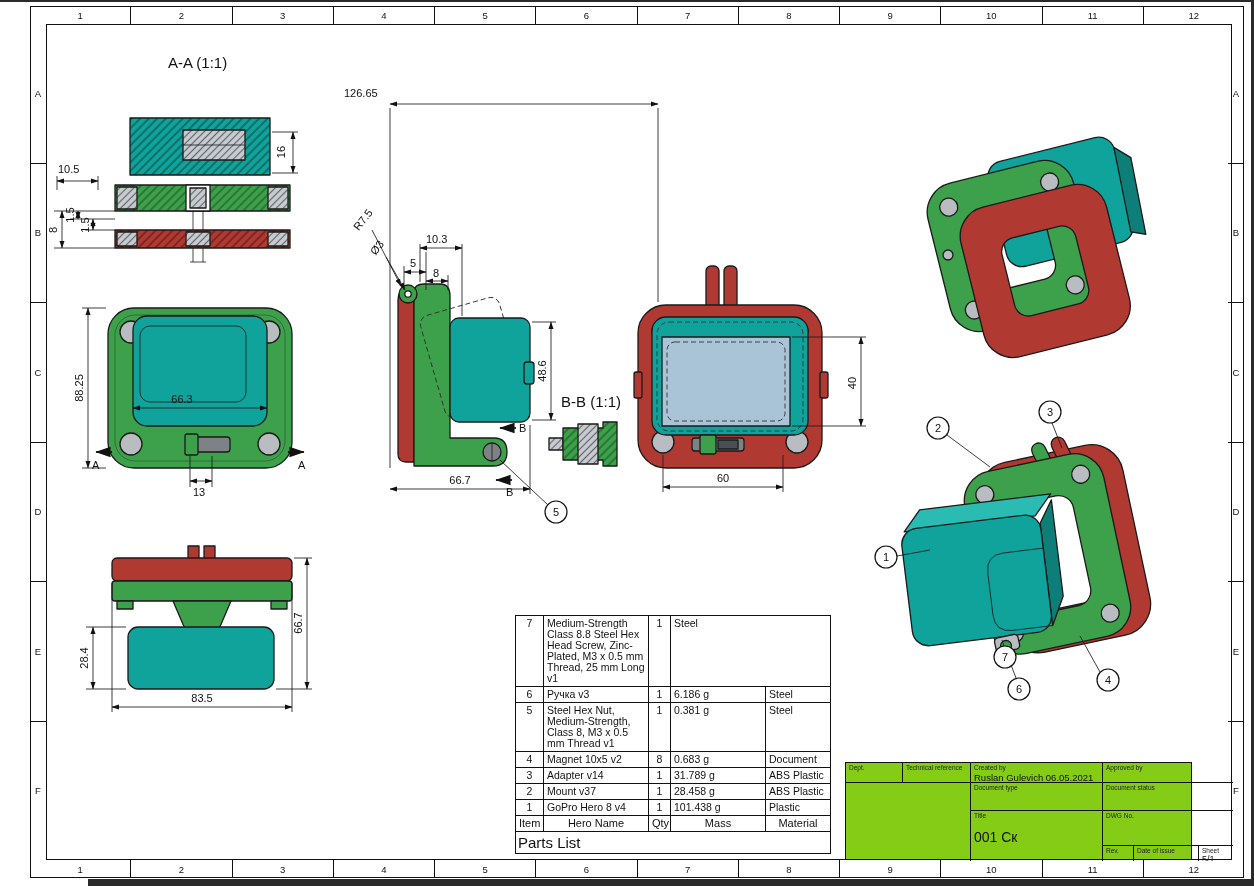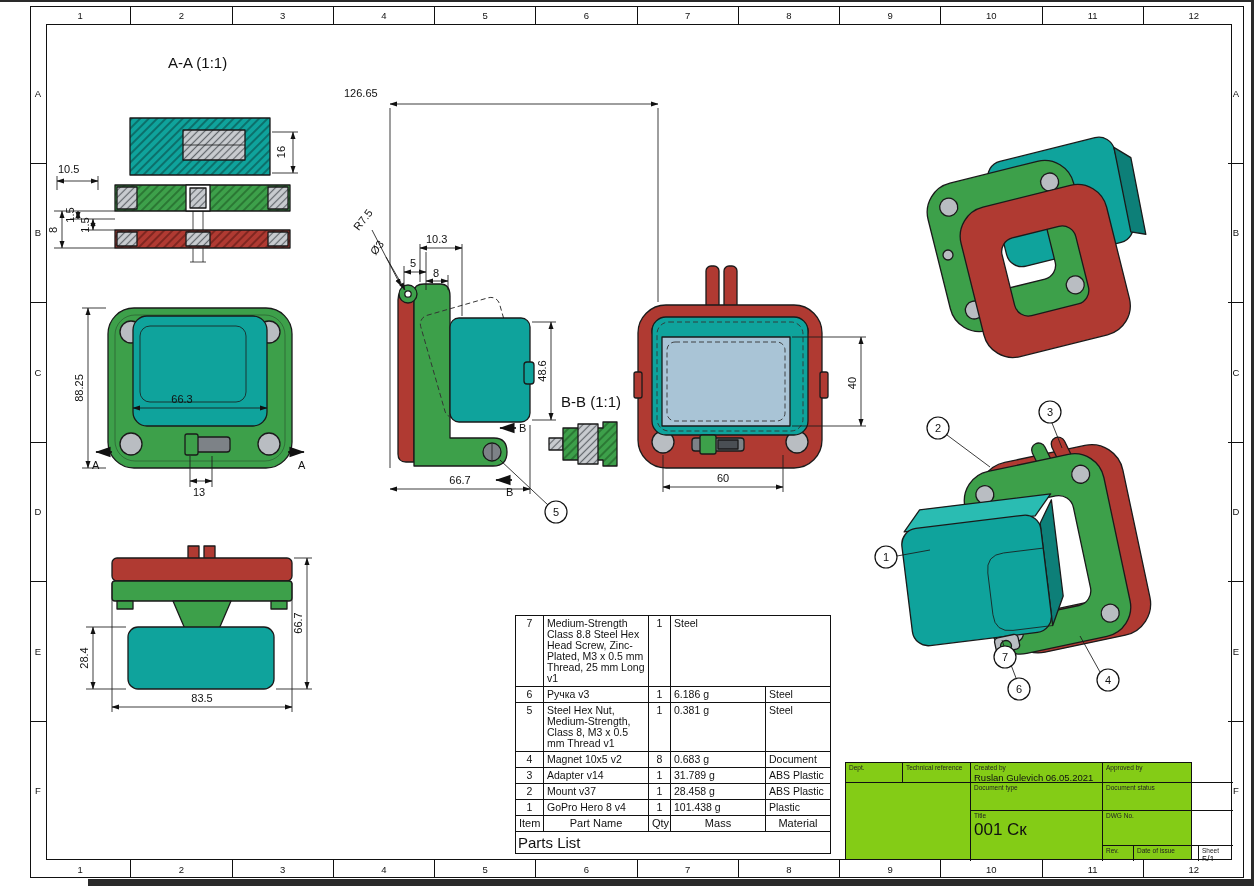--- a/index.html
+++ b/index.html
@@ -55,21 +55,21 @@
   .tb .lab{display:block;font-size:6.5px;color:#222}
   .tb .val{display:block;font-size:9.5px;margin-top:1px;white-space:nowrap}
   .tb-dept{left:0;top:0;width:57px;height:20px}
   .tb-techref{left:57px;top:0;width:68px;height:20px}
   .tb-created{left:125px;top:0;width:132px;height:20px}
   .tb-approved{left:257px;top:0;width:130px;height:20px;border-right:none}
   .tb-blank{left:0;top:20px;width:125px;height:78px;border-bottom:none}
   .tb-doctype{left:125px;top:20px;width:132px;height:28px}
   .tb-docstatus{left:257px;top:20px;width:130px;height:28px;border-right:none}
   .tb-title{left:125px;top:48px;width:132px;height:50px;border-bottom:none}
-  .tb-title .val{font-size:17px;margin-top:1px}
+  .tb-title .val{font-size:14px;margin-top:10px}
   .tb-dwg{left:257px;top:48px;width:130px;height:35px;border-right:none}
   .tb-rev{left:257px;top:83px;width:31px;height:15px;border-bottom:none}
   .tb-date{left:288px;top:83px;width:65px;height:15px;border-bottom:none}
   .tb-sheet{left:353px;top:83px;width:34px;height:15px;border:none}
   .tb-sheet .val{font-size:9px;margin-top:0}
 </style>
 </head>
 <body>
 
 <div class="sheet">
@@ -443,21 +443,21 @@
     </div>
     <div class="pl-row">
       <div class="c item">1</div>
       <div class="c name">GoPro Hero 8 v4</div>
       <div class="c qty">1</div>
       <div class="c mass">101.438 g</div>
       <div class="c mat">Plastic</div>
     </div>
     <div class="pl-row header">
       <div class="c">Item</div>
-      <div class="c">Part Name</div>
+      <div class="c">Hero Name</div>
       <div class="c">Qty</div>
       <div class="c">Mass</div>
       <div class="c">Material</div>
     </div>
     <div class="pl-footer">Parts List</div>
   </div>
 
   <div class="title-block">
     <div class="tb tb-dept">
         <span class="lab">Dept.</span>

